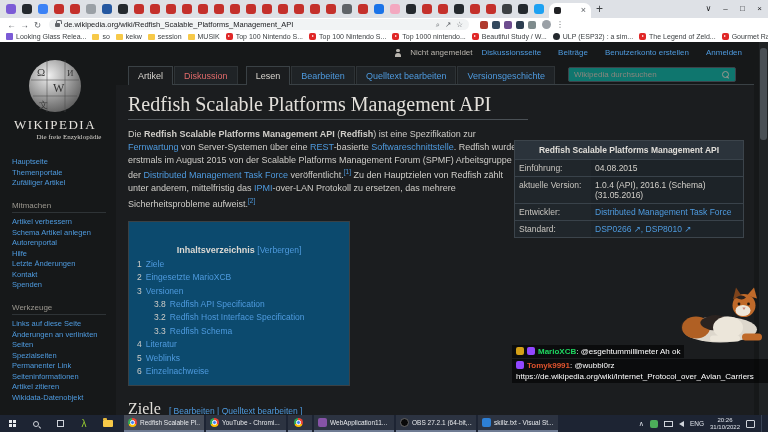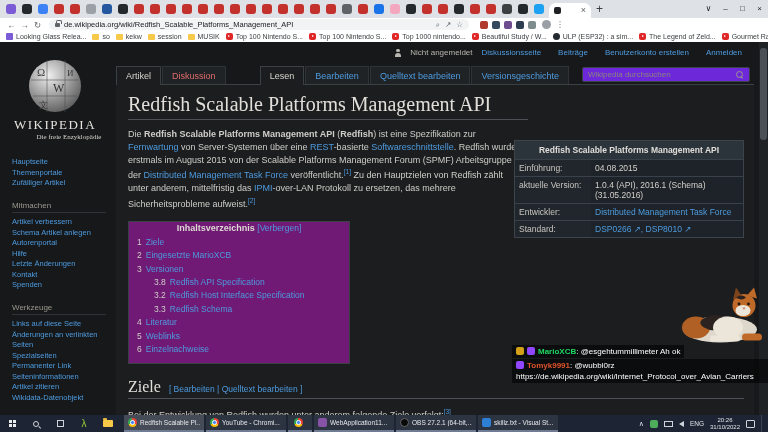--- a/index.html
+++ b/index.html
@@ -56,40 +56,40 @@
   .sb-item.link{ color:var(--link); }
   .sb-item.head{ color:var(--muted); font-size:8px; margin:12px 0 4px; border-bottom:1px solid #2e3336; padding-bottom:1px; }
 
   .main{ position:absolute; left:110px; top:0; right:0; bottom:0; }
   .personal{ position:absolute; top:6px; right:26px; display:flex; gap:9px; font-size:8px; color:#b9b5ae; align-items:center; }
   .p-icon{ width:7px; height:8px; position:relative; }
   .p-icon::before{ content:""; position:absolute; top:0; left:2px; width:3.5px; height:3.5px; border-radius:50%; background:#b9b5ae; }
   .p-icon::after{ content:""; position:absolute; bottom:0; left:0.5px; width:6.5px; height:3.5px; border-radius:3px 3px 0 0; background:#b9b5ae; }
   .personal .plink{ color:var(--link); }
 
-  .pagetabs{ position:absolute; top:23px; left:6px; right:14px; height:20px; display:flex; align-items:flex-end; border-bottom:1px solid var(--border); }
+  .pagetabs{ position:absolute; top:23px; left:18px; right:14px; height:20px; display:flex; align-items:flex-end; border-bottom:1px solid var(--border); }
   .ptab{ padding:4px 9px 3px; font-size:9px; color:var(--link); background:#1f2326; border:1px solid #2e3336; border-bottom:none; margin-right:1px; white-space:nowrap; }
   .ptab.active{ color:#d8d5cf; background:var(--surface); border-color:var(--border); margin-bottom:-1px; padding-bottom:4px; }
   .ptab.new{ color:var(--red); }
   .tabs-right{ margin-left:auto; display:flex; align-items:flex-end; }
-  .wsearch{ margin:0 4px 2px 12px; width:168px; height:15px; border:1px solid #3c434a; border-radius:2px; background:#6d28d9; display:flex; align-items:center; padding:0 5px; }
+  .wsearch{ margin:0 18px 2px 12px; width:168px; height:15px; border:1px solid #3c434a; border-radius:2px; background:#0f766e; display:flex; align-items:center; padding:0 5px; }
   .wsearch input{ flex:1; border:none; background:transparent; font-size:8px; color:#c9c6c0; outline:none; font-family:"Liberation Sans",sans-serif; }
   .wsearch input::placeholder{ color:#8a867e; }
   .mag{ width:8px; height:8px; position:relative; flex:none; }
   .mag::before{ content:""; position:absolute; top:0; left:0; width:5px; height:5px; border:1.2px solid #9b978f; border-radius:50%; }
   .mag::after{ content:""; position:absolute; left:5.2px; top:5.2px; width:3px; height:1.2px; background:#9b978f; transform:rotate(45deg); transform-origin:0 0; }
 
   .surface{ position:absolute; top:43px; left:6px; right:14px; bottom:0; background:var(--surface); padding:8px 10px 0 12px; }
   h1.title{ font-family:"Liberation Serif",serif; font-weight:normal; font-size:20px; color:#e2dfda; width:400px; padding-bottom:3px; border-bottom:1px solid #4a5055; }
   .intro{ margin-top:8px; width:398px; font-size:9px; line-height:12.8px; }
   .seg.b{ font-weight:bold; }
   .seg.l{ color:var(--link); }
   .seg.sup{ vertical-align:super; font-size:6.5px; color:var(--link); }
 
-  .toc{ margin-top:10px; width:222px; border:1px solid var(--border); background:#701a75; padding:1px 8px 7px; }
+  .toc{ margin-top:10px; width:222px; border:1px solid var(--border); background:#0c4a6e; padding:23px 8px 7px; }
   .toc-head{ text-align:center; font-size:9px; }
   .toc-title{ font-weight:bold; color:#ddd9d3; }
   .toc-toggle{ color:var(--link); font-size:8.5px; }
   .toc-list{ margin-top:3px; }
   .toc-item{ font-size:8.5px; line-height:13.4px; }
   .toc-item.lvl2{ margin-left:17px; }
   .toc-num{ color:var(--text); margin-right:4px; }
   .toc-label{ color:var(--link); }
 
   .infobox{ position:absolute; top:55px; right:10px; width:230px; font-size:8.5px; border:1px solid #3c444b; background:#1d2328; }

